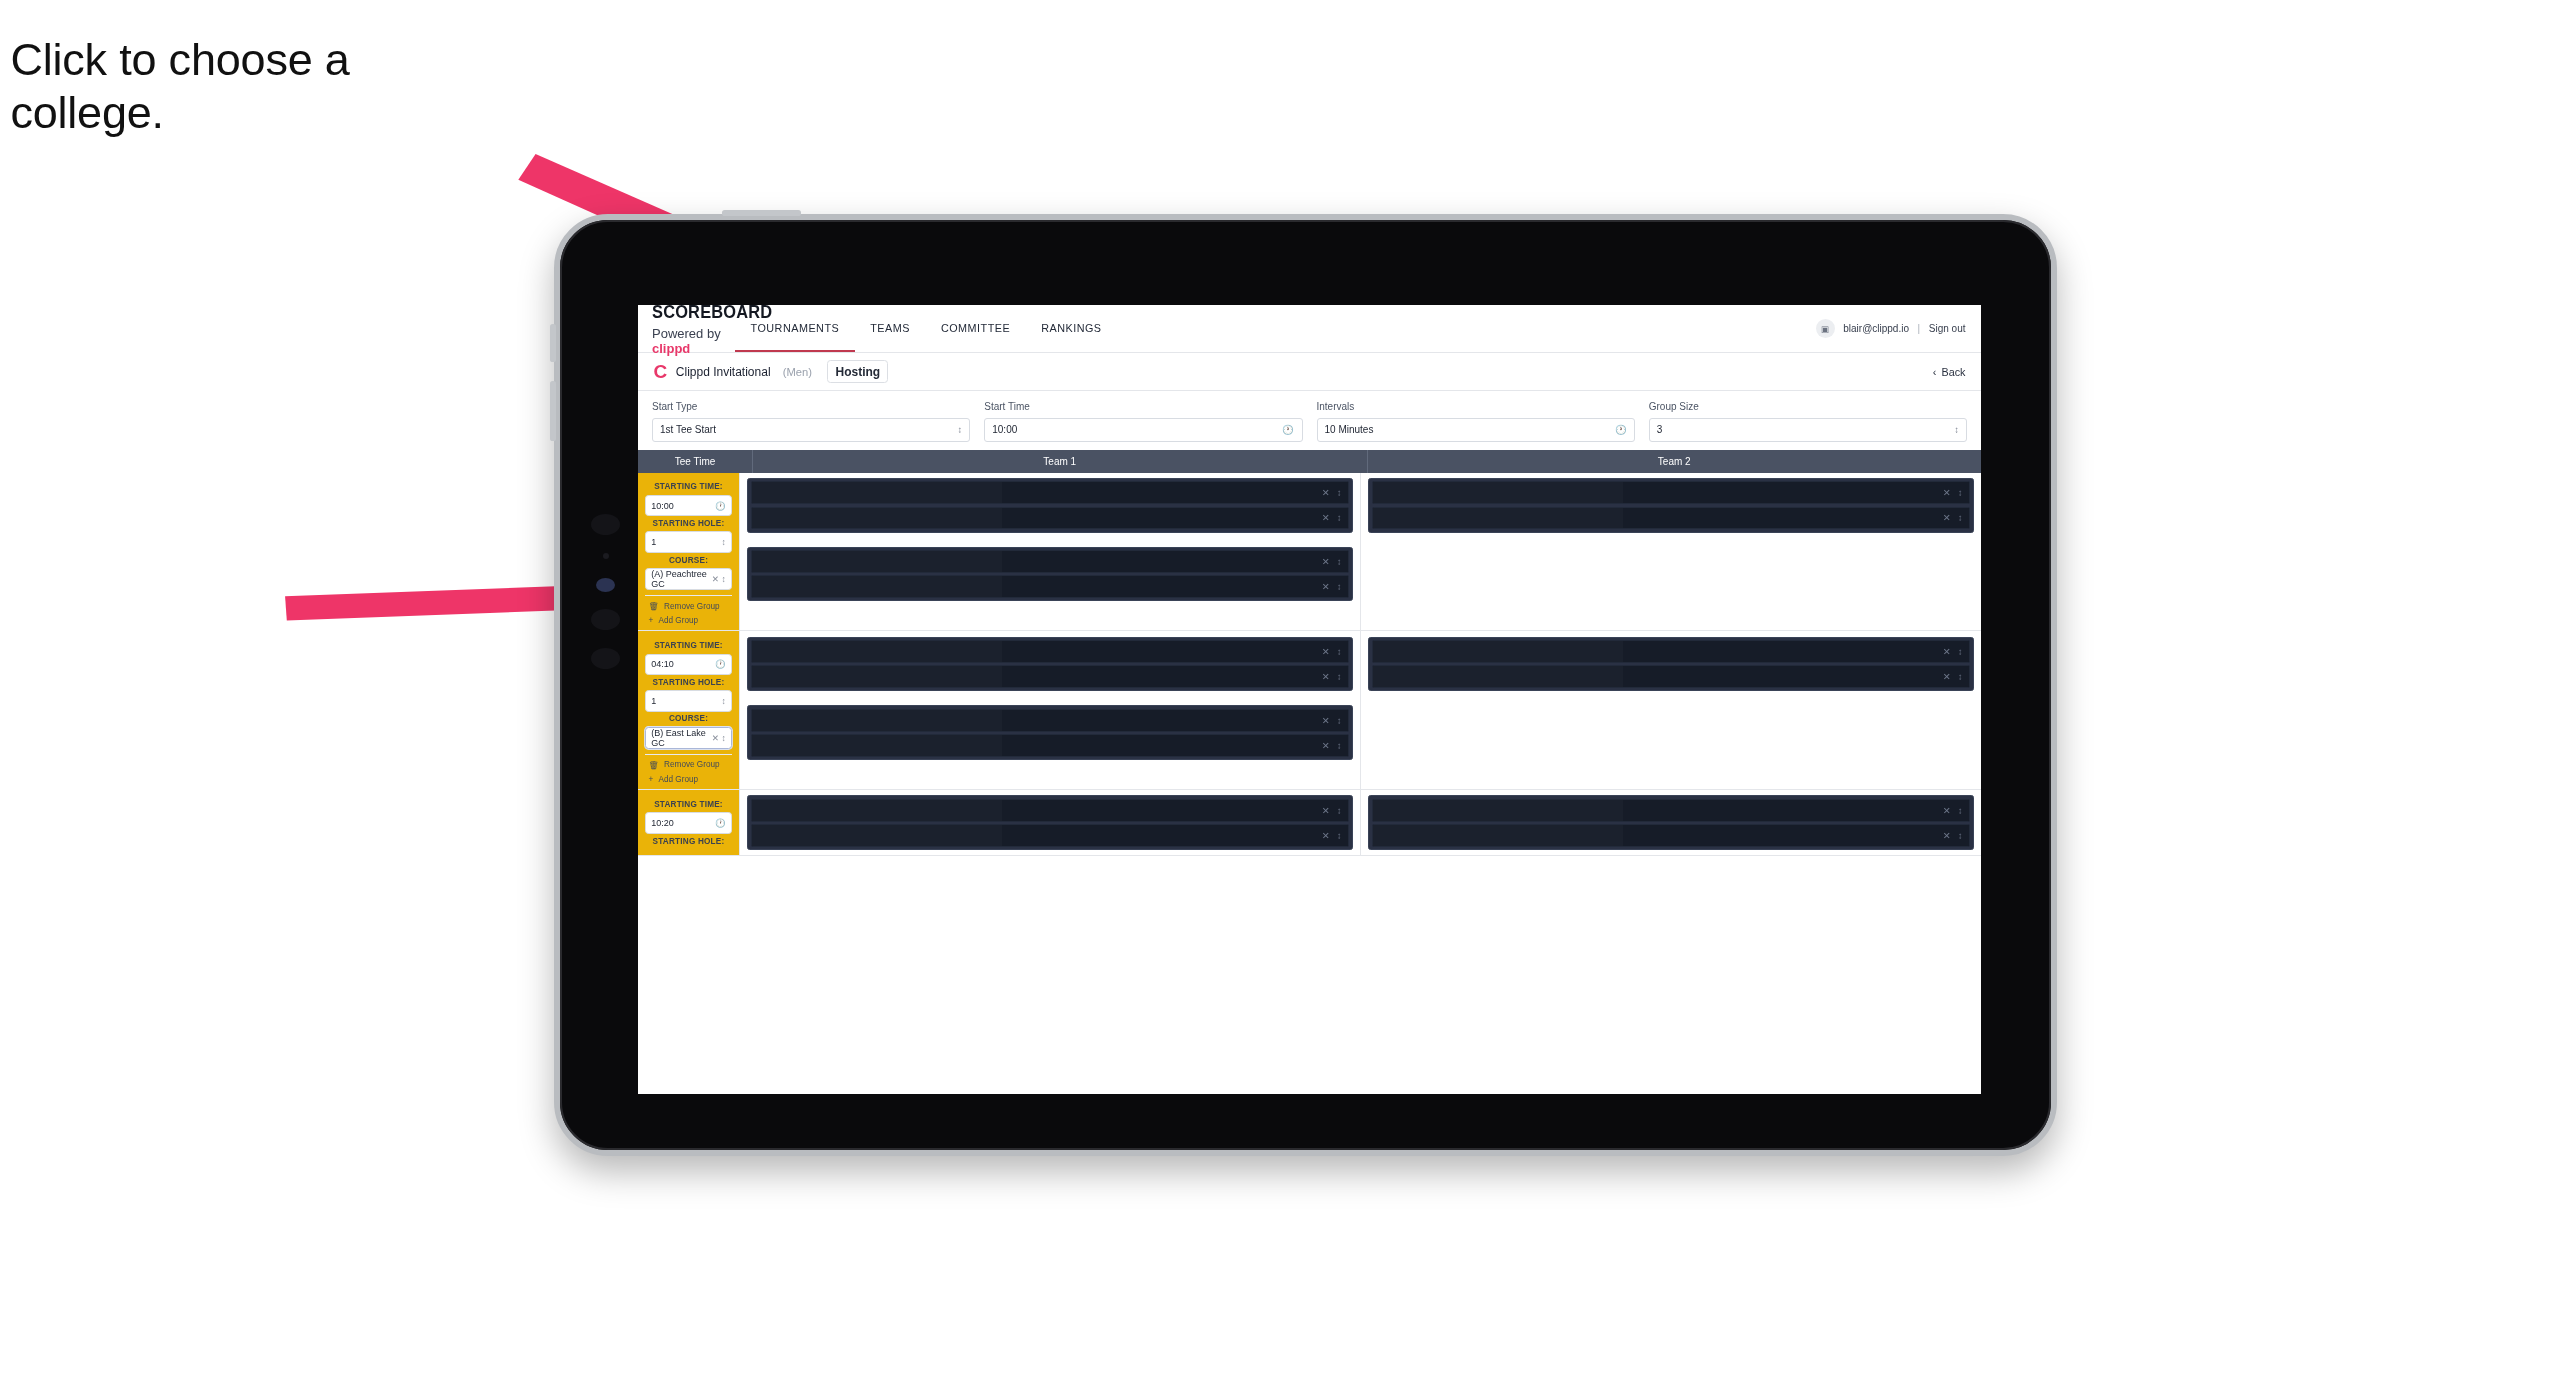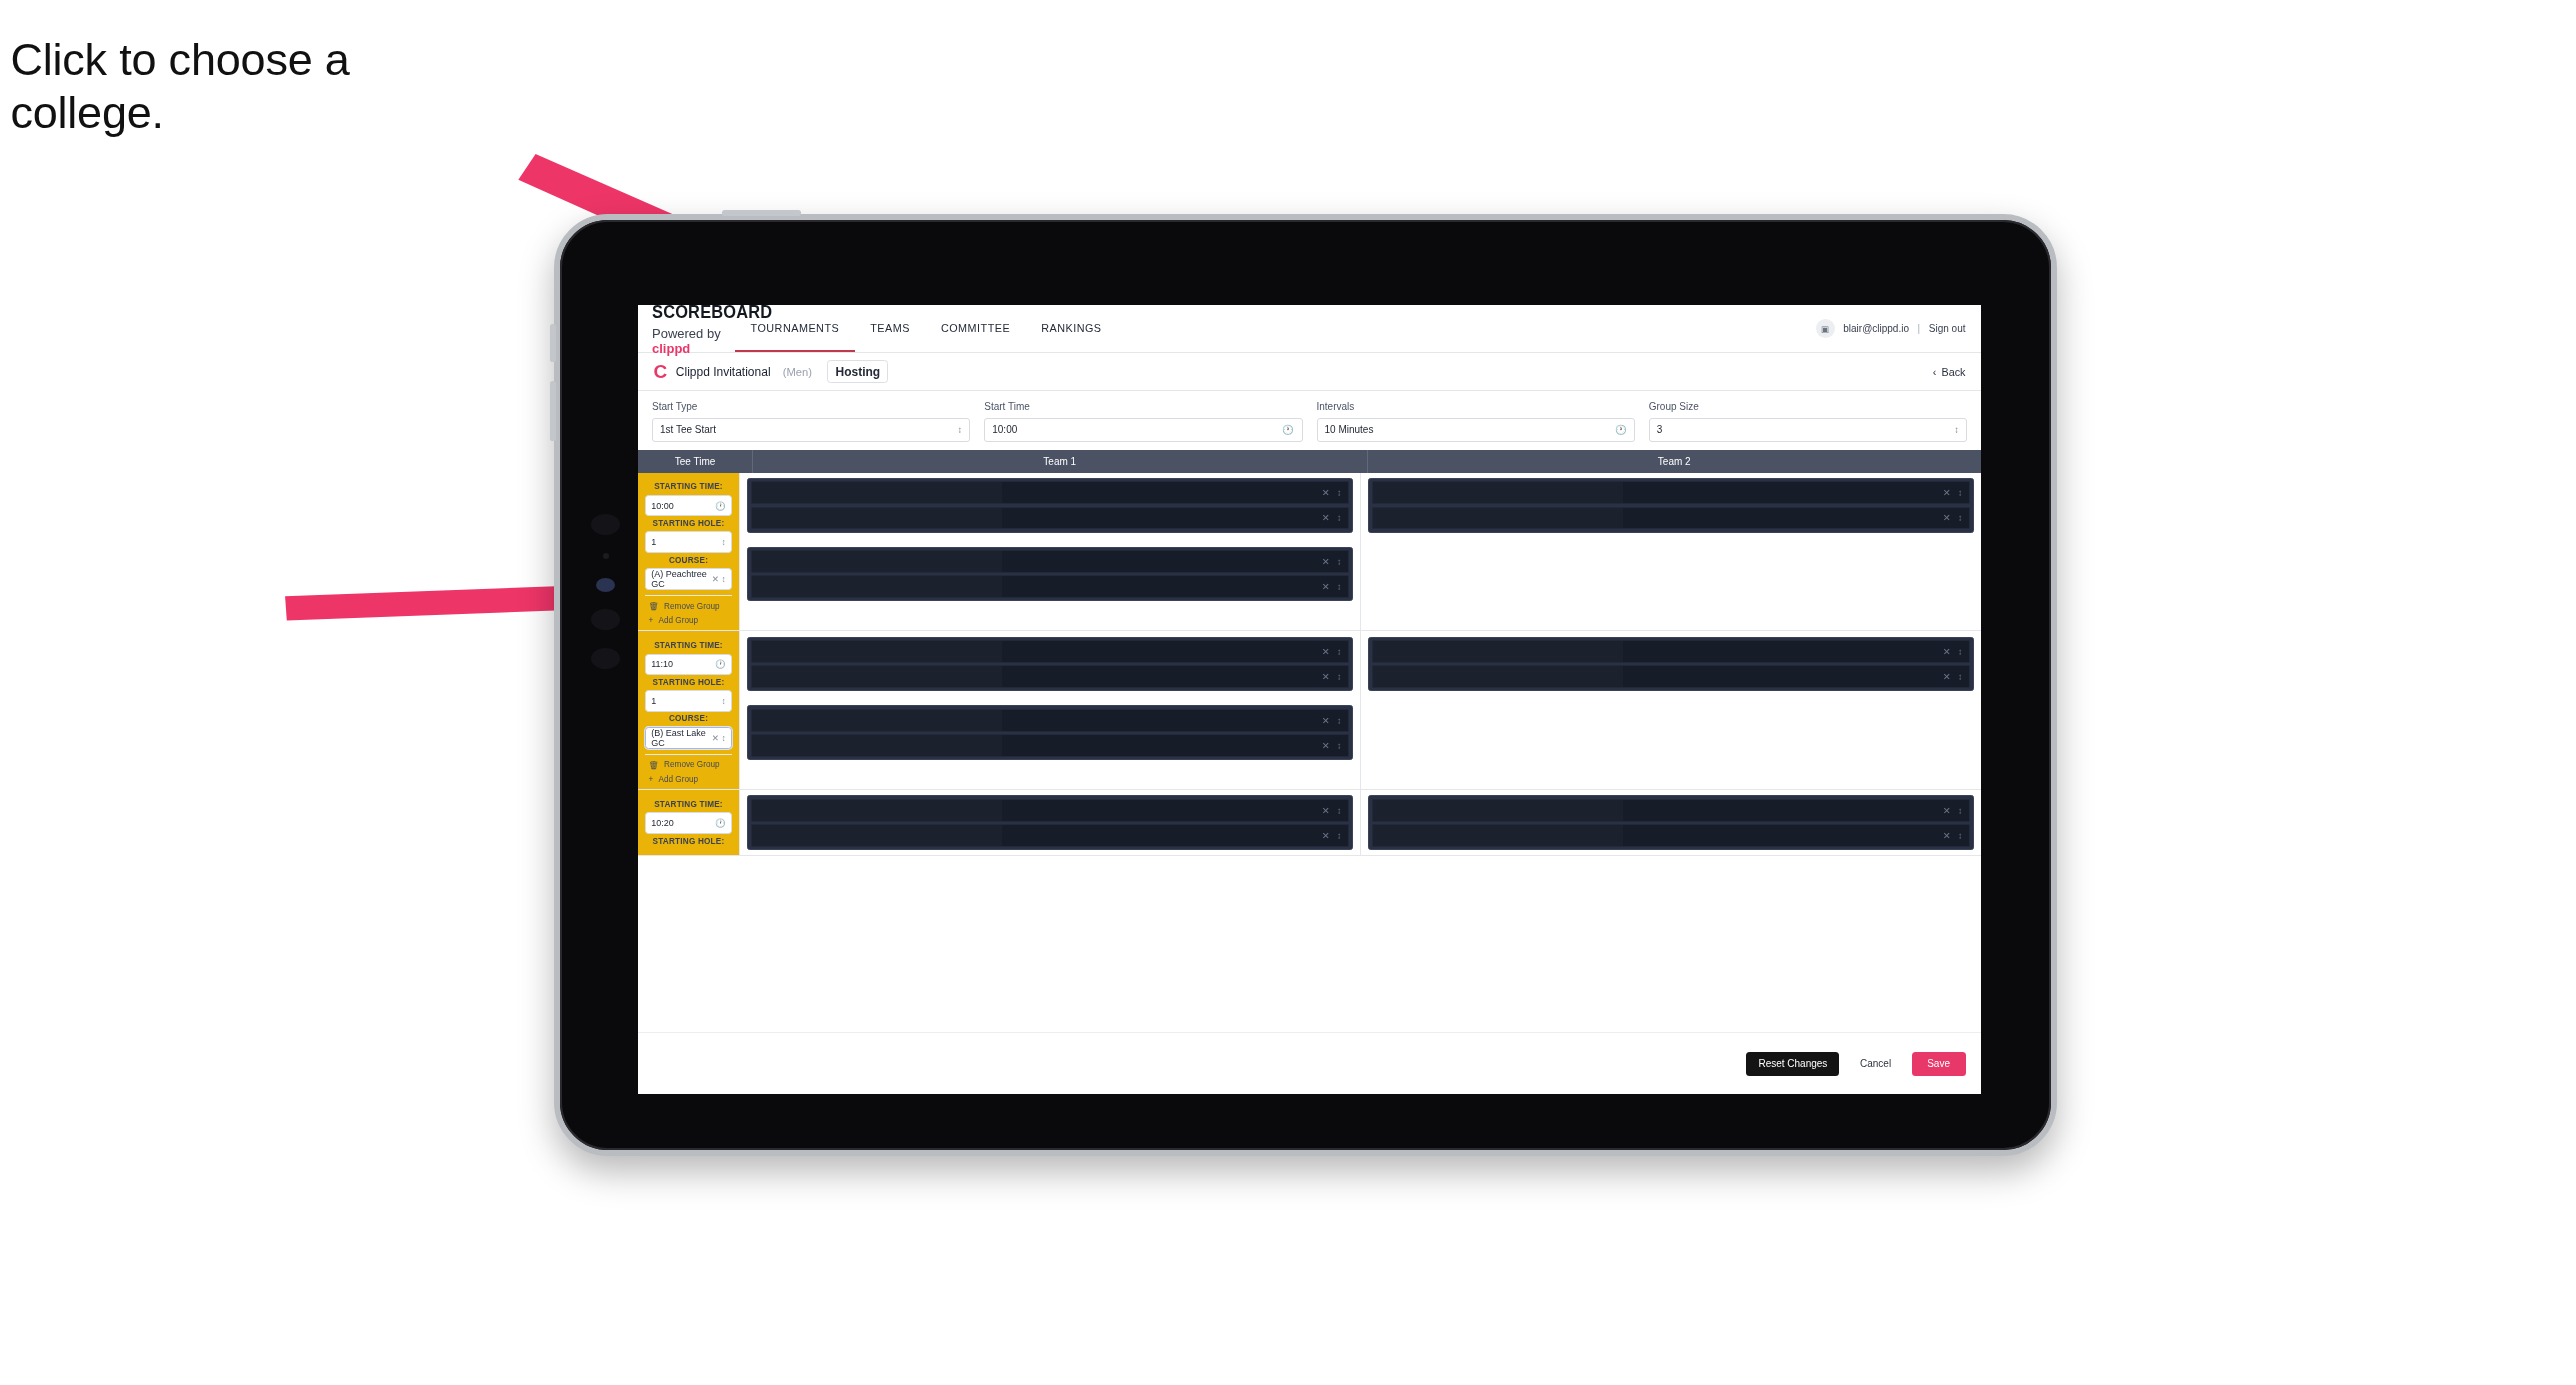--- a/index.html
+++ b/index.html
@@ -350,21 +350,21 @@
                 <span class="pr-ic">✕</span>
                 <span class="pr-ic">↕</span>
               </div>
             </div>
           </div>
         </div>
         <div class="tee-row">
           <div class="tee-cell">
             <div class="tee-lbl">STARTING TIME:</div>
             <div class="tee-field">
-              <span class="val">11:10</span>
+              <span class="val">04:10</span>
               <span class="ic">🕐</span>
             </div>
             <div class="tee-lbl">STARTING HOLE:</div>
             <div class="tee-field">
               <span class="val">1</span>
               <span class="ic">↕</span>
             </div>
             <div class="tee-lbl">COURSE:</div>
             <div class="tee-field focused">
               <span class="val">(B) East Lake GC</span>
@@ -454,21 +454,16 @@
               <div class="player-row">
                 <span class="pr-val"></span>
                 <span class="pr-ic">✕</span>
                 <span class="pr-ic">↕</span>
               </div>
             </div>
           </div>
         </div>
       </div>
 
-    <div id="app-footer">
-      <div class="btn" id="btn-reset">Reset Changes</div>
-      <div class="btn" id="btn-cancel">Cancel</div>
-      <div class="btn" id="btn-save">Save</div>
-    </div>
 
   </div>
 </div>
 
 
 </body></html>

